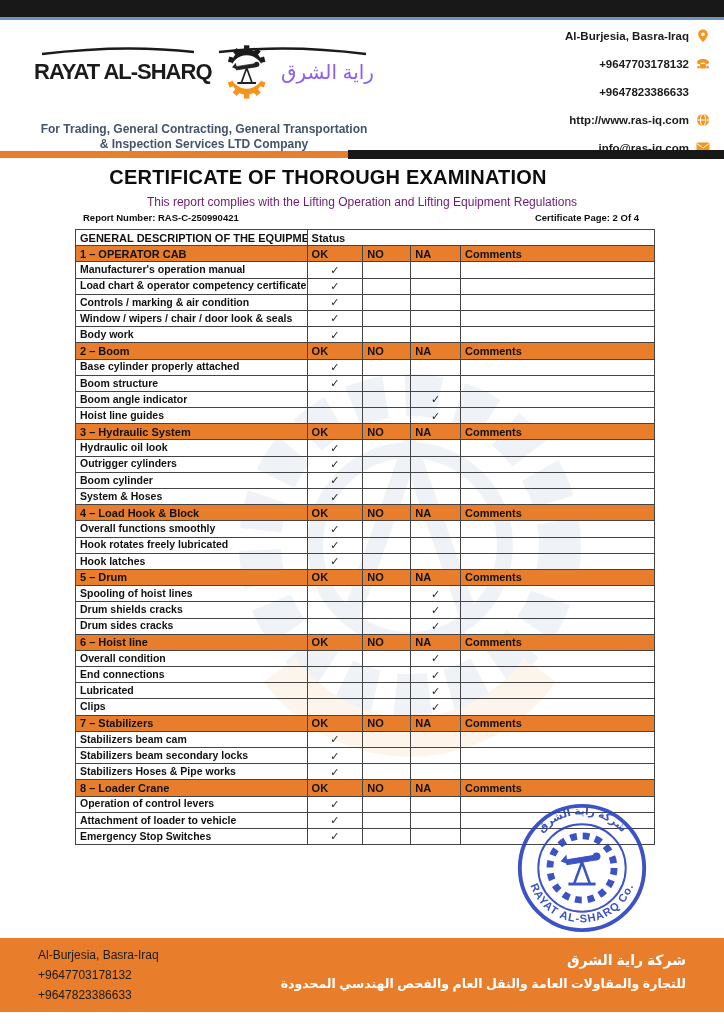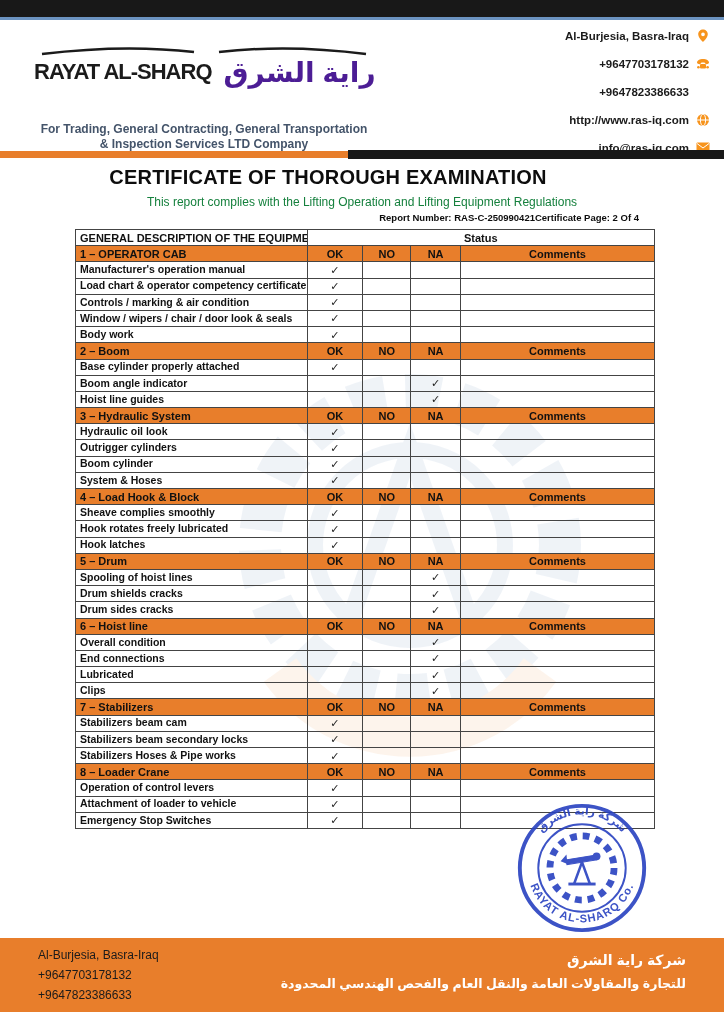--- a/index.html
+++ b/index.html
@@ -15,49 +15,49 @@
   .page{position:relative;width:724px;height:1024px;background:#ffffff;overflow:hidden;}
 
   
   .topbar{position:absolute;top:0;left:0;width:724px;height:20px;background:#181818;border-bottom:3px solid var(--topbar-blue);}
 
   
   .logo-block{position:absolute;top:26px;left:34px;width:340px;text-align:center;}
   .logo-row{display:flex;align-items:center;justify-content:flex-start;gap:6px;position:relative;}
   .logo-swoosh{position:absolute;top:14px;left:0;width:100%;height:18px;}
   .company-en{font-size:22px;font-weight:bold;color:#1b1b1b;letter-spacing:-1px;white-space:nowrap;}
-  .company-ar{font-size:28px;font-weight:bold;color:#4c1d95;white-space:nowrap;direction:rtl;}
+  .company-ar{font-size:20px;font-weight:normal;color:#8b5cf6;white-space:nowrap;direction:rtl;}
   .tagline{margin-top:4px;font-size:12px;font-weight:bold;color:var(--tagline);line-height:1.25;}
 
   
   .contact{position:absolute;top:28px;right:14px;width:200px;}
   .contact-row{display:flex;align-items:center;justify-content:flex-end;gap:6px;margin-bottom:13px;height:15px;}
   .contact-row .txt{font-size:11.5px;font-weight:bold;color:#1b1b1b;white-space:nowrap;}
   .icon-slot{width:15px;height:14px;flex:0 0 15px;display:flex;align-items:center;justify-content:center;}
 
   
   .divider{position:absolute;top:150px;left:0;width:724px;height:9px;}
   .divider .left{position:absolute;left:0;top:1px;width:348px;height:7px;background:var(--accent);}
   .divider .right{position:absolute;left:348px;top:0;width:376px;height:9px;background:#181818;}
 
   
   .title{position:absolute;top:166px;left:0;width:656px;text-align:center;font-size:20px;font-weight:bold;color:#0d0d0d;letter-spacing:.2px;}
-  .subtitle{position:absolute;top:195px;left:0;width:724px;text-align:center;font-size:12px;color:#15803d;}
-  .report-line{position:absolute;top:212px;left:75px;width:564px;display:flex;justify-content:flex-end;padding-left:8px;}
+  .subtitle{position:absolute;top:195px;left:0;width:724px;text-align:center;font-size:12px;color:#701a75;}
+  .report-line{position:absolute;top:212px;left:75px;width:564px;display:flex;justify-content:space-between;padding-left:8px;}
   .report-line span{font-size:9.5px;font-weight:bold;color:#0d0d0d;}
 
   
   .watermark{position:absolute;top:330px;left:200px;width:420px;height:430px;opacity:.12;pointer-events:none;}
 
   
   .tbl-wrap{position:absolute;top:229px;left:75px;width:580px;}
   table.tbl{border-collapse:collapse;width:580px;table-layout:fixed;}
   table.tbl td{border:1px solid var(--border);height:16.2px;padding:0 4px;font-size:10.5px;font-weight:bold;color:var(--ink);line-height:1.1;overflow:hidden;white-space:nowrap;}
   table.tbl tr.main-header td{font-size:11px;}
-  table.tbl td.center{text-align:center;margin-left:26px;}
+  table.tbl td.center{text-align:left;margin-left:26px;}
   table.tbl tr.section td{background:var(--accent);font-size:11px;}
   table.tbl td.mark{text-align:center;font-weight:normal;font-size:11px;color:#222;}
 
   
   .stamp{position:absolute;top:800px;left:514px;width:136px;height:136px;opacity:.9;}
 
   
   .footer{position:absolute;top:938px;left:0;width:724px;height:74px;background:var(--accent);}
   .footer-left{position:absolute;top:7px;left:38px;text-align:left;}
   .footer-left div{font-size:12px;color:#1b1b1b;line-height:20px;font-weight:normal;}
@@ -258,20 +258,27 @@
             <td class="center">Comments</td>
           </tr>
           <tr class="item">
             <td>Base cylinder properly attached</td>
             <td class="mark">✓</td>
             <td class="mark"></td>
             <td class="mark"></td>
             <td class="mark"></td>
           </tr>
           <tr class="item">
+            <td>Boom structure</td>
+            <td class="mark">✓</td>
+            <td class="mark"></td>
+            <td class="mark"></td>
+            <td class="mark"></td>
+          </tr>
+          <tr class="item">
             <td>Boom angle indicator</td>
             <td class="mark"></td>
             <td class="mark"></td>
             <td class="mark">✓</td>
             <td class="mark"></td>
           </tr>
           <tr class="item">
             <td>Hoist line guides</td>
             <td class="mark"></td>
             <td class="mark"></td>
@@ -314,21 +321,21 @@
             <td class="mark"></td>
           </tr>
           <tr class="section">
             <td>4 – Load Hook &amp; Block</td>
             <td class="center">OK</td>
             <td class="center">NO</td>
             <td class="center">NA</td>
             <td class="center">Comments</td>
           </tr>
           <tr class="item">
-            <td>Sheave complies smoothly</td>
+            <td>Overall functions smoothly</td>
             <td class="mark">✓</td>
             <td class="mark"></td>
             <td class="mark"></td>
             <td class="mark"></td>
           </tr>
           <tr class="item">
             <td>Hook rotates freely lubricated</td>
             <td class="mark">✓</td>
             <td class="mark"></td>
             <td class="mark"></td>

